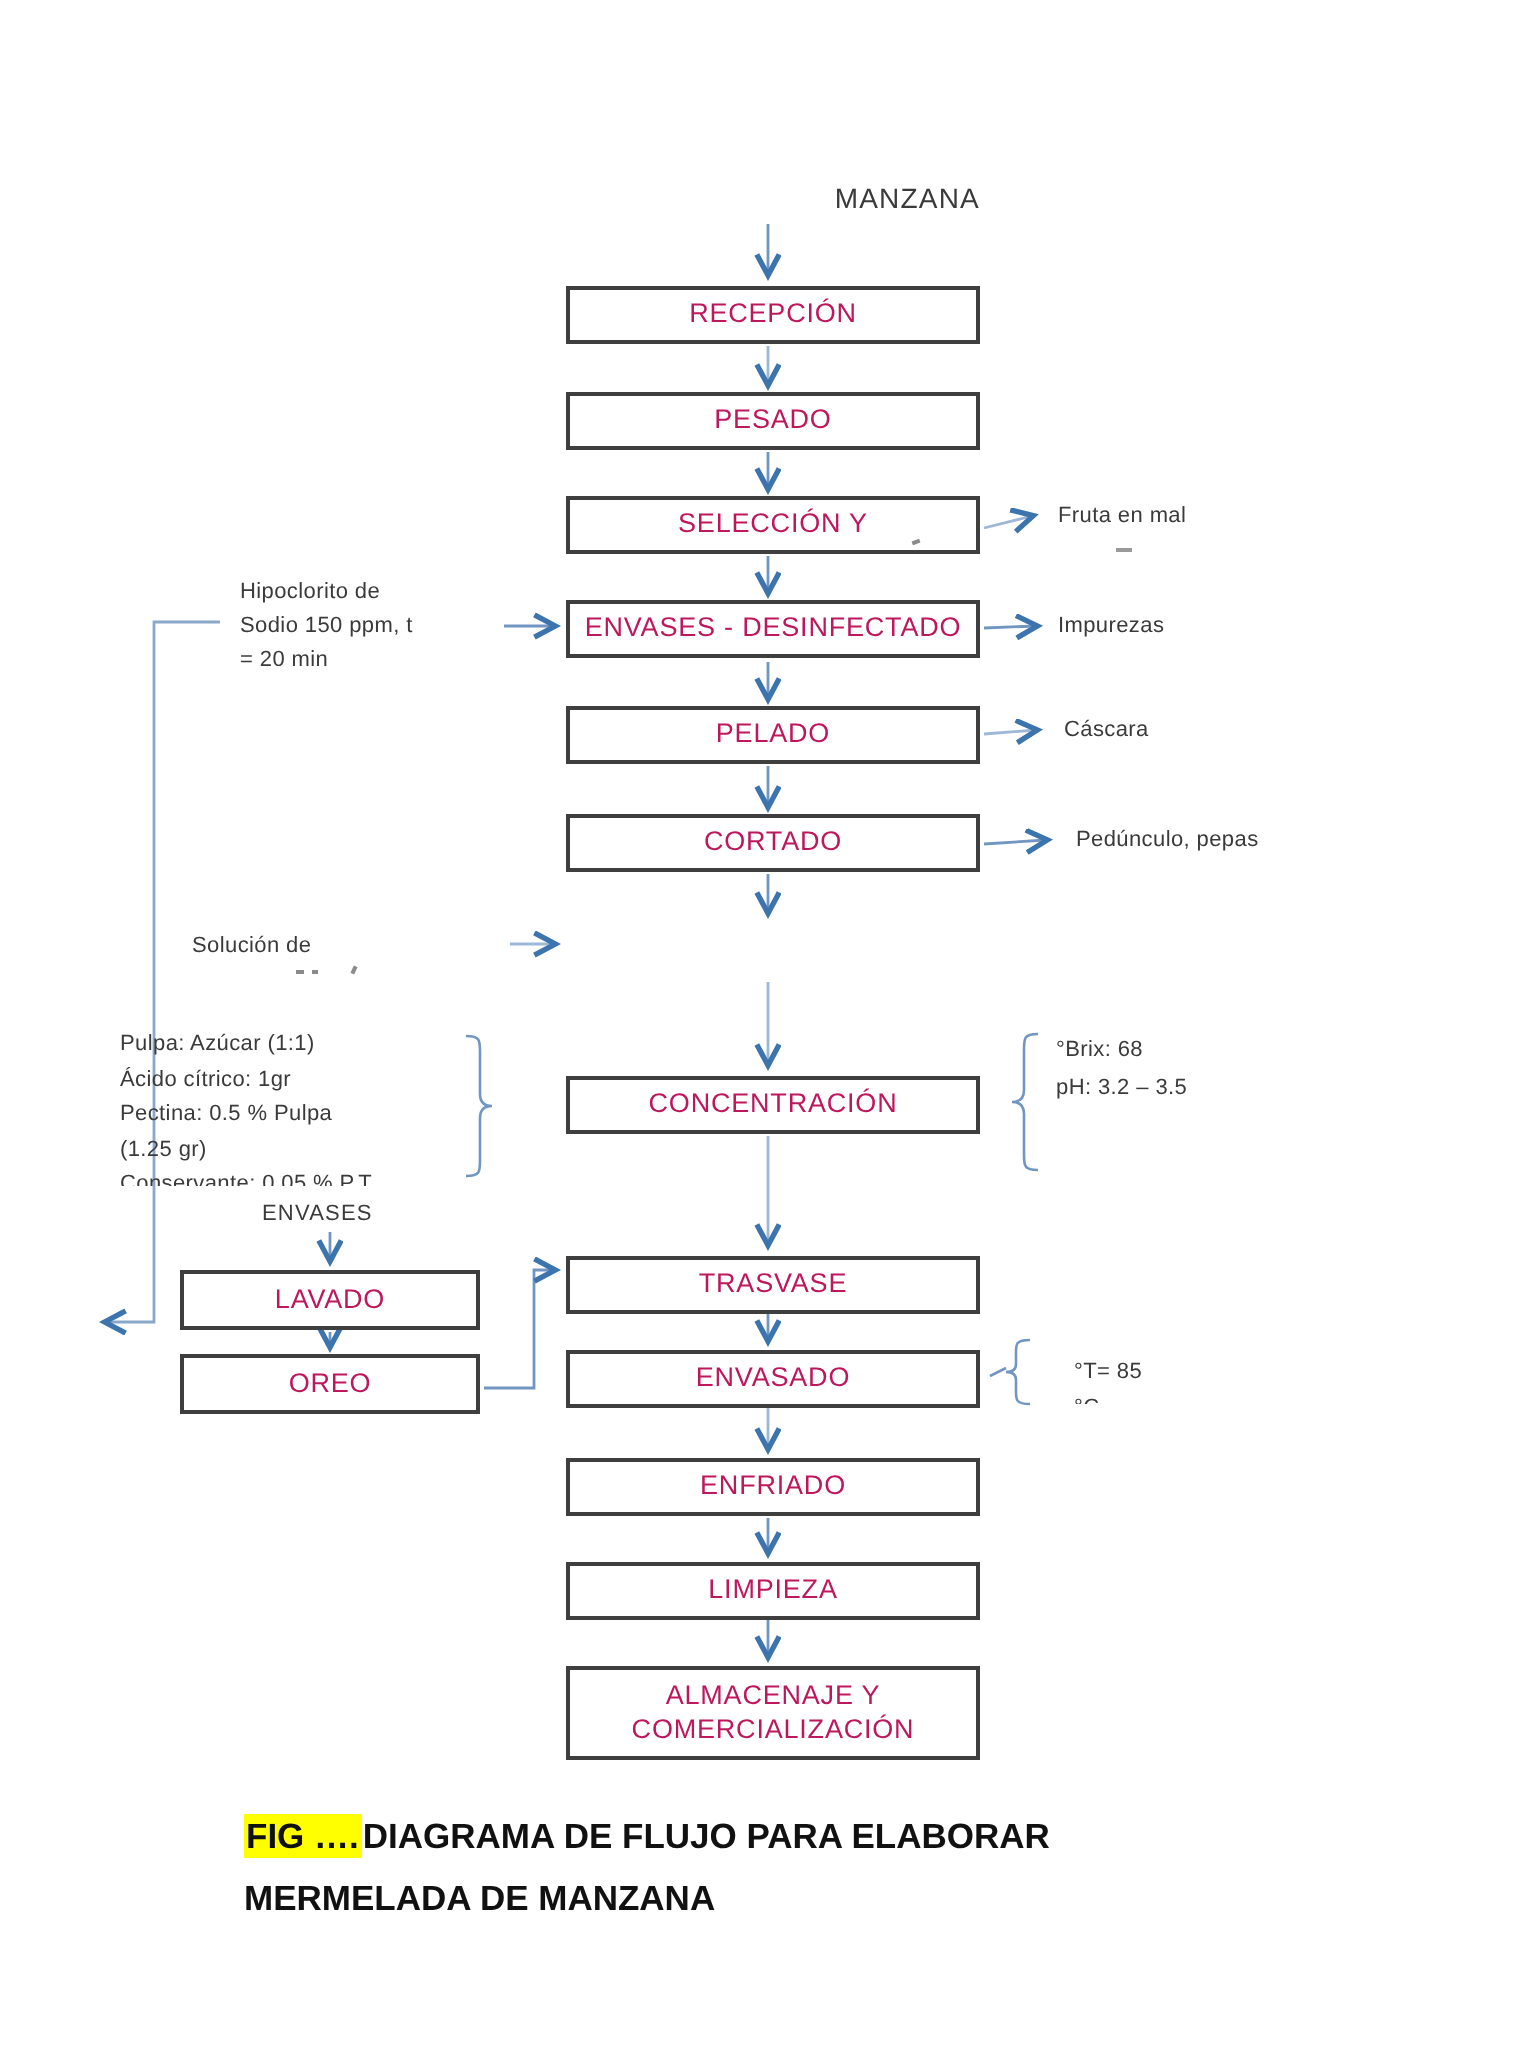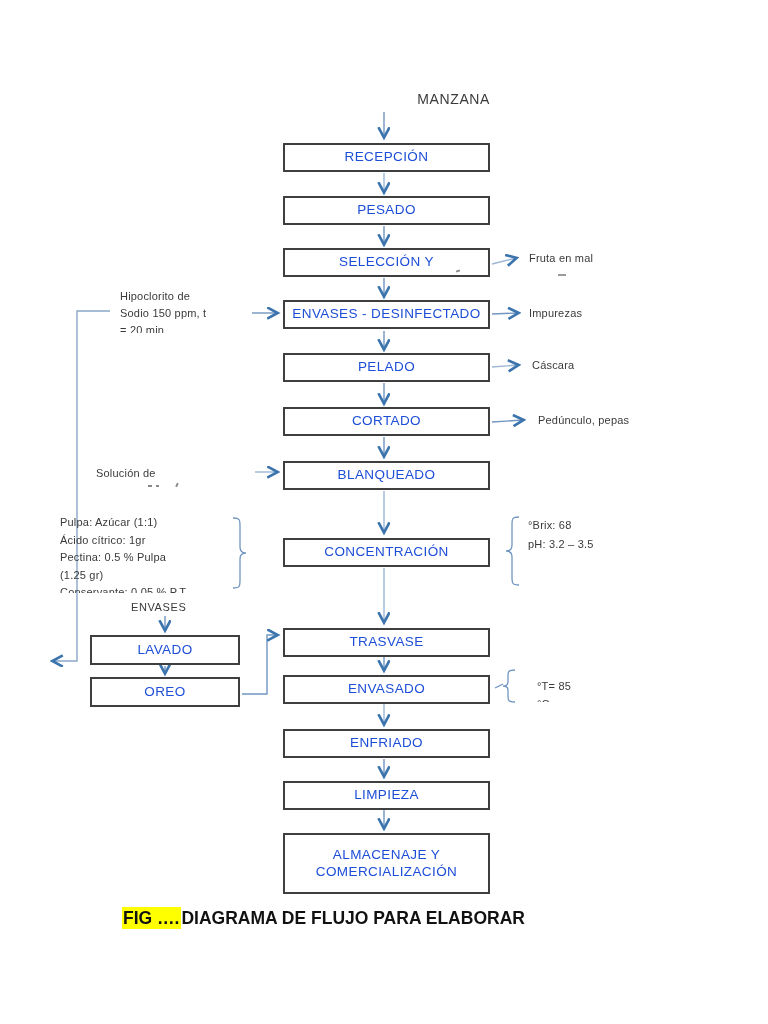--- a/index.html
+++ b/index.html
@@ -3,21 +3,21 @@
 <meta charset="utf-8">
 <style>
   html,body{margin:0;padding:0;background:#ffffff;}
   #page{
     position:relative;width:768px;height:1024px;background:#ffffff;overflow:hidden;
     font-family:"Liberation Sans", sans-serif;color:#3f3f3f;
   }
   .box{
     position:absolute;box-sizing:border-box;border:2px solid #3f3f3f;background:#fff;
     display:flex;align-items:center;justify-content:center;text-align:center;
-    font-size:13.5px;letter-spacing:0.4px;color:#1d4ed8;line-height:1.25;
+    font-size:13.5px;letter-spacing:0.4px;color:#be185d;line-height:1.25;
   }
   .mainbox{left:283px;width:207px;height:29px;}
   .sidebox{left:90px;width:150px;height:30px;border-width:2px;}
   .label{position:absolute;font-size:11px;color:#3a3a3a;letter-spacing:0.2px;line-height:17px;}
   .startlbl{left:283px;top:91px;width:207px;text-align:right;font-size:14px;letter-spacing:0.6px;}
   .clip{overflow:hidden;position:relative;}
   .mark{position:absolute;background:#8a8a8a;}
   svg.overlay{position:absolute;left:0;top:0;width:768px;height:1024px;pointer-events:none;}
   #caption{position:absolute;left:122px;top:903px;width:540px;font-size:17.5px;font-weight:bold;color:#111;line-height:31px;}
   #caption .hl{padding:1px 2px 1px 1px;}
@@ -79,39 +79,36 @@
     </div>
   <div class="box mainbox" style="top:300px">
       <span>ENVASES - DESINFECTADO</span>
     </div>
   <div class="box mainbox" style="top:353px">
       <span>PELADO</span>
     </div>
   <div class="box mainbox" style="top:407px">
       <span>CORTADO</span>
     </div>
-  <div class="box mainbox" style="top:461px">
-      <span>BLANQUEADO</span>
-    </div>
   <div class="box mainbox" style="top:538px">
       <span>CONCENTRACIÓN</span>
     </div>
   <div class="box mainbox" style="top:628px">
       <span>TRASVASE</span>
     </div>
   <div class="box mainbox" style="top:675px">
       <span>ENVASADO</span>
     </div>
   <div class="box mainbox" style="top:729px">
       <span>ENFRIADO</span>
     </div>
   <div class="box mainbox" style="top:781px">
       <span>LIMPIEZA</span>
     </div>
-  <div class="box mainbox" style="top:833px;height:61px;padding:0 40px">
+  <div class="box mainbox" style="top:833px;height:47px;padding:0 40px">
       <span>ALMACENAJE Y COMERCIALIZACIÓN</span>
     </div>
 
   <div class="label" style="left:131px;top:599px;width:90px;letter-spacing:0.6px">ENVASES</div>
   <div class="box sidebox" style="top:635px">
       <span>LAVADO</span>
     </div>
   <div class="box sidebox" style="top:677px">
       <span>OREO</span>
     </div>
@@ -151,15 +148,16 @@
     <div class="clip" style="height:7px">°C</div>
   </div>
 
   <div class="mark" style="left:456px;top:270px;width:4px;height:2px;transform:rotate(-20deg)"></div>
   <div class="mark" style="left:558px;top:274px;width:8px;height:2px;background:#9a9a9a"></div>
 
   <div id="caption">
     <div>
       <span class="hl" id="fig-hl" style="background: rgb(255, 255, 0);">FIG ….</span><span>DIAGRAMA DE FLUJO PARA ELABORAR</span>
     </div>
+    <div>MERMELADA DE MANZANA</div>
   </div>
 
 </div>
 
 </body></html>

